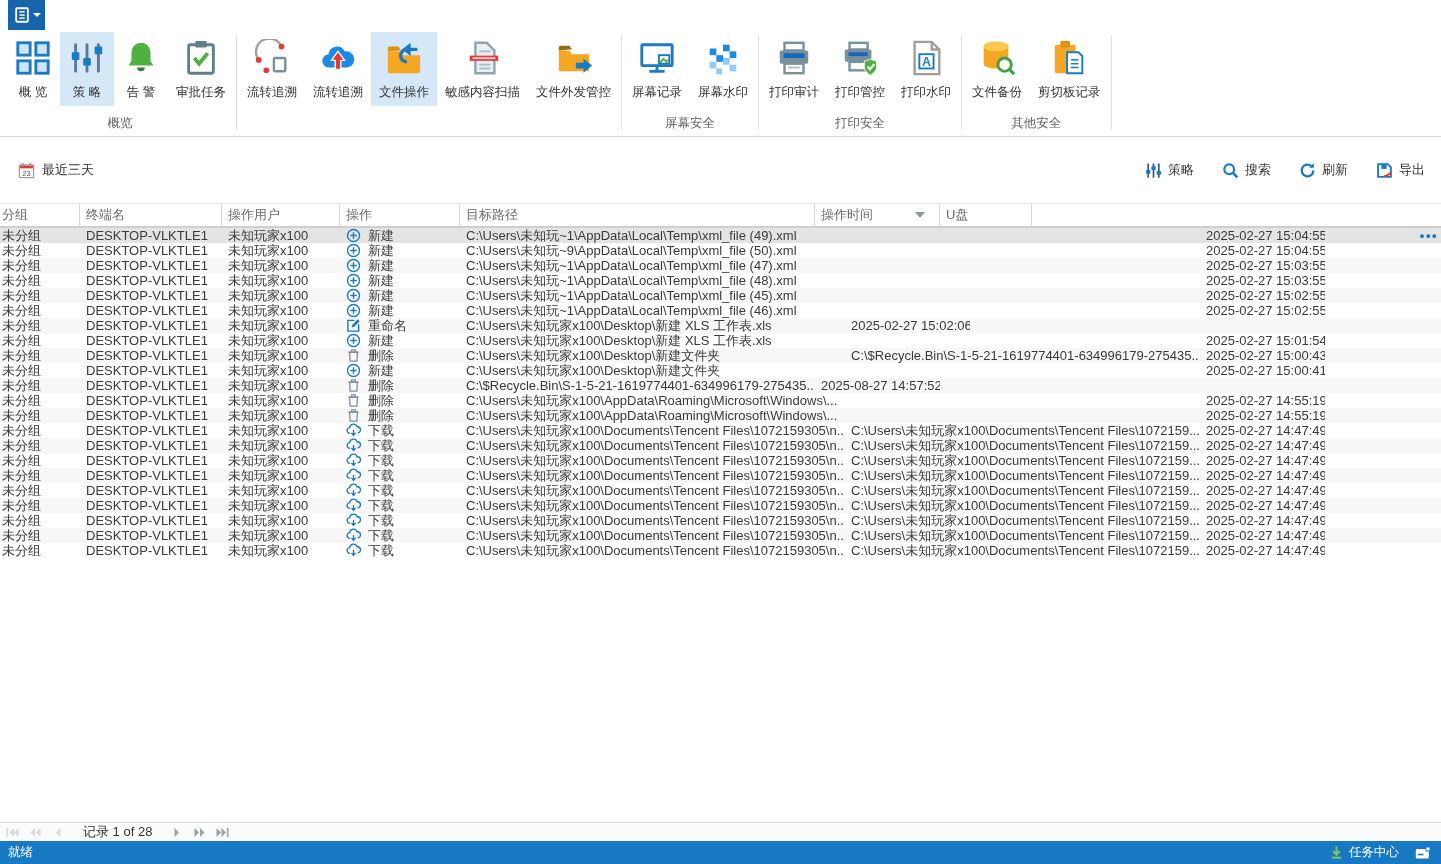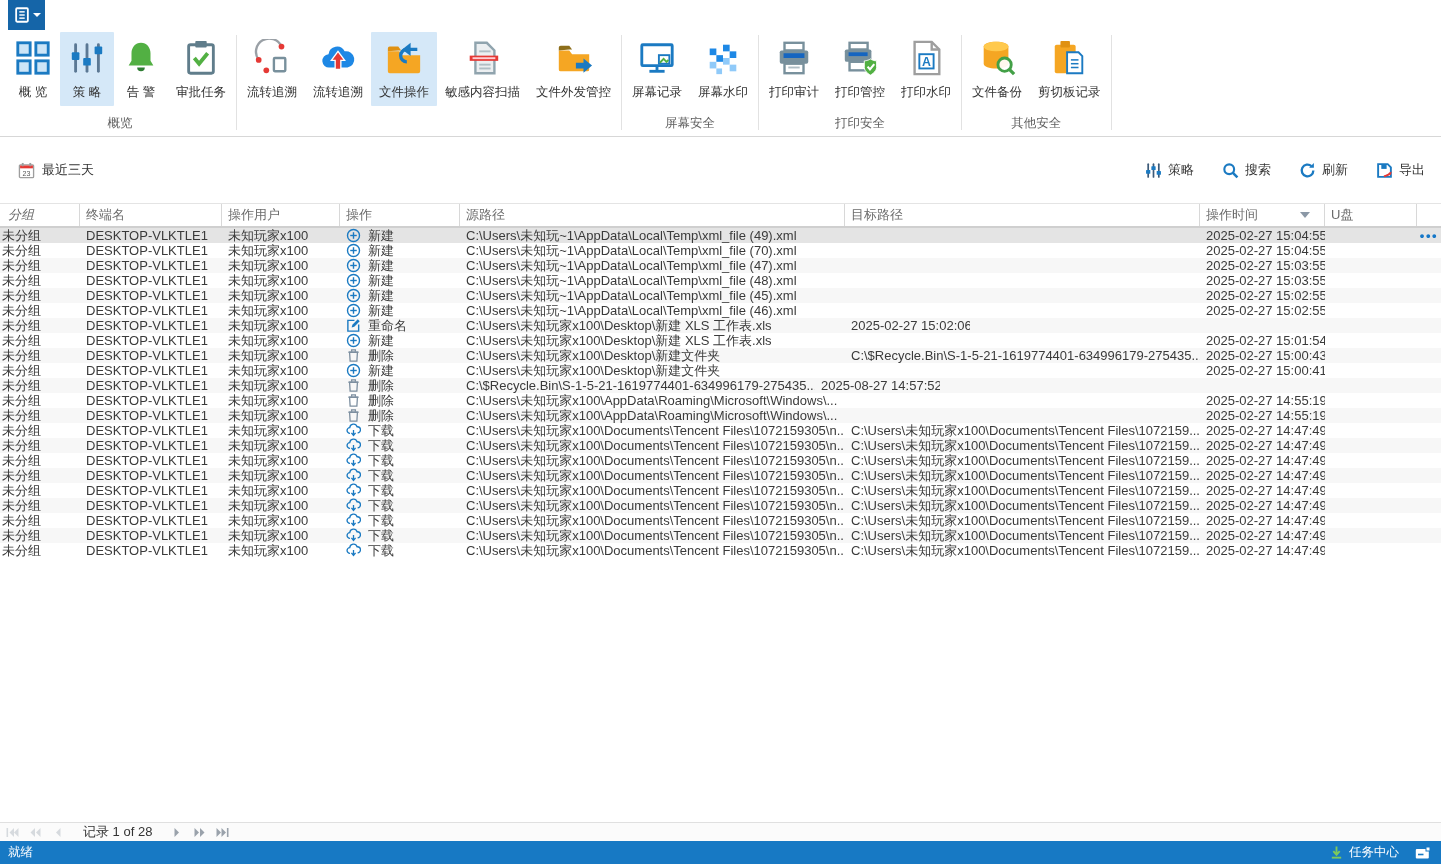--- a/index.html
+++ b/index.html
@@ -38,21 +38,21 @@
   .tb-left .tbl-text { font-size:13px; color:#333; }
   .tb-right { display:flex; align-items:center; gap:28px; }
   .tb-item { display:flex; align-items:center; gap:6px; cursor:pointer; }
   .tb-item span.t { font-size:13px; color:#333; }
   .tb-item svg, .tb-left svg { width:17px; height:17px; display:block; }
 
   
   .grid { flex:0 0 auto; }
   .grid-header { height:25px; display:flex; border-top:1px solid #e4e4e4; border-bottom:2px solid #cfcfcf; background:#fff; }
   .hcell { display:flex; align-items:center; padding-left:6px; font-size:13px; color:#6b6b6b; border-right:1px solid #d8d8d8; overflow:hidden; white-space:nowrap; position:relative; cursor:pointer; }
-  .hcell.first { padding-left:8px;font-style:italic; }
+  .hcell.first { padding-left:2px; }
   .hcell .sort { margin-left:auto; margin-right:14px; width:0; height:0; border-left:5px solid transparent; border-right:5px solid transparent; border-top:6px solid #8b98a6; }
   .hfill { flex:1; }
   .grid-body { height:594px; overflow:hidden; }
   .grow { height:15px; display:flex; align-items:center; cursor:pointer; }
   .grow:nth-child(odd) { background:#f7f7f7; }
   .grow:nth-child(even) { background:#fff; }
   .grow.sel { background:#e4e4e4; }
   .gcell { padding-left:6px; overflow:hidden; white-space:nowrap; font-size:13px; color:#3a3a3a; flex:0 0 auto; }
   .gcell.first { padding-left:2px; }
   .gcell.action { display:flex; align-items:center; gap:7px; }
@@ -394,23 +394,20 @@
         </div>
         <div class="hcell" style="width: 142px; flex: 0 0 142px;">
           <span>终端名</span>
         </div>
         <div class="hcell" style="width: 118px; flex: 0 0 118px;">
           <span>操作用户</span>
         </div>
         <div class="hcell" style="width: 120px; flex: 0 0 120px;">
           <span>操作</span>
         </div>
-        <div class="hcell" style="width: 385px; flex: 0 0 385px;">
-          <span>源路径</span>
-        </div>
         <div class="hcell" style="width: 355px; flex: 0 0 355px;">
           <span>目标路径</span>
         </div>
         <div class="hcell" style="width: 125px; flex: 0 0 125px;">
           <span>操作时间</span>
           <span class="sort"></span>
         </div>
         <div class="hcell" style="width: 92px; flex: 0 0 92px;">
           <span>U盘</span>
         </div>
@@ -446,21 +443,21 @@
           <div class="gcell action" style="width: 120px; flex: 0 0 120px;">
             <span>
               <svg viewBox="0 0 16 16">
                 <circle cx="8" cy="8" r="6.4" fill="none" stroke="#1b7ac2" stroke-width="1.5"></circle>
                 <line x1="8" y1="4.5" x2="8" y2="11.5" stroke="#1b7ac2" stroke-width="1.5"></line>
                 <line x1="4.5" y1="8" x2="11.5" y2="8" stroke="#1b7ac2" stroke-width="1.5"></line>
               </svg>
             </span>
             <span>新建</span>
           </div>
-          <div class="gcell" style="width: 385px; flex: 0 0 385px;">C:\Users\未知玩~1\AppData\Local\Temp\xml_file (70).xml</div>
+          <div class="gcell" style="width: 385px; flex: 0 0 385px;">C:\Users\未知玩~9\AppData\Local\Temp\xml_file (50).xml</div>
           <div class="gcell" style="width: 355px; flex: 0 0 355px;"></div>
           <div class="gcell" style="width: 125px; flex: 0 0 125px;">2025-02-27 15:04:55</div>
           <div class="gcell" style="width: 92px; flex: 0 0 92px;"></div>
           <div class="gfill"></div>
         </div>
         <div class="grow">
           <div class="gcell first" style="width: 80px; flex: 0 0 80px;">未分组</div>
           <div class="gcell" style="width: 142px; flex: 0 0 142px;">DESKTOP-VLKTLE1</div>
           <div class="gcell" style="width: 118px; flex: 0 0 118px;">未知玩家x100</div>
           <div class="gcell action" style="width: 120px; flex: 0 0 120px;">

